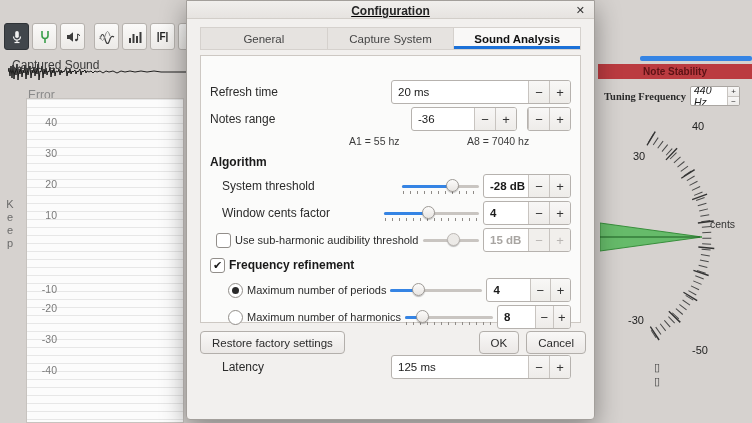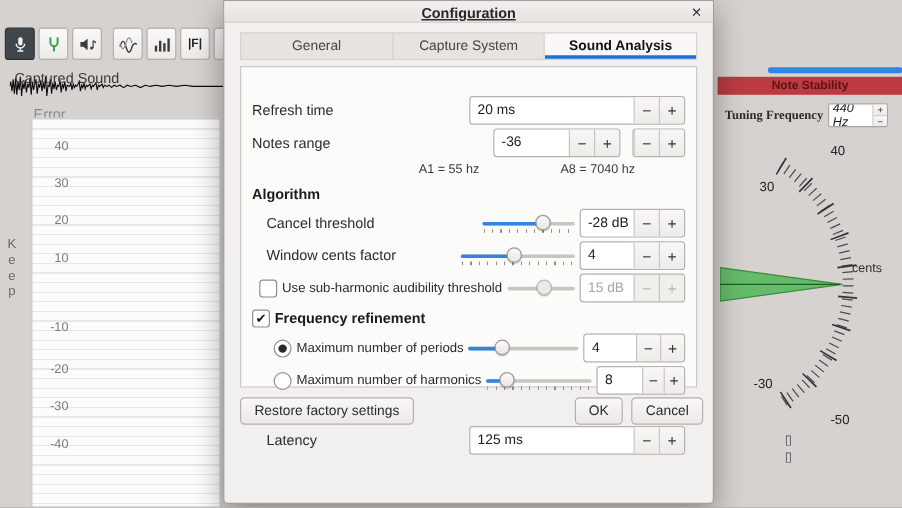--- a/index.html
+++ b/index.html
@@ -75,21 +75,21 @@
   .rlabel.sm { font-size:11px; }
   .hlabel { font-size:12px; font-weight:bold; color:#1a1a1a; }
   .ind1 { padding-left:12px; }
   .ind2 { padding-left:18px; }
   .row.tight { min-height:14px; margin-bottom:5px; }
 
   .spin { display:flex; height:24px; border:1px solid #b6b2ae; border-radius:3px; background:#fff; overflow:hidden; }
   .spin .field { display:flex; align-items:center; padding-left:6px; font-size:11.5px; color:#1a1a1a; }
   .spin.lg .field { width:136px; }
   .spin.md .field { width:62px; }
-  .spin.sm .field { width:44px; }
+  .spin.sm .field { width:44px;font-weight:bold; }
   .sbtn { width:21px; display:flex; align-items:center; justify-content:center; font-size:13px; color:#333;
           background:linear-gradient(#f8f7f6,#eeece9); border-left:1px solid #c8c4c0; }
   .spin.disabled .field { color:#a8a5a2; }
   .spin.disabled .sbtn { color:#b8b5b2; background:#f1efec; }
   .ml-auto { margin-left:auto; }
   .group { margin-left:auto; display:flex; gap:10px; }
   .capgroup { margin-left:auto; display:flex; gap:10px; }
   .caption { width:108px; font-size:10.5px; color:#3c3c3c; padding-left:4px; }
 
   .slider { position:relative; height:18px; flex:0 0 auto; }
@@ -179,21 +179,21 @@
   </div>
 
   <div class="error-title">Error</div>
   <div class="keep-label">Keep</div>
 
   <div class="error-plot">
     <span class="escale" style="top:17px">40</span>
     <span class="escale" style="top:48px">30</span>
     <span class="escale" style="top:79px">20</span>
     <span class="escale" style="top:110px">10</span>
-    <span class="escale" style="top:168px">-10</span>
+    <span class="escale" style="top:184px">-10</span>
     <span class="escale" style="top:203px">-20</span>
     <span class="escale" style="top:234px">-30</span>
     <span class="escale" style="top:265px">-40</span>
   </div>
 
   <div class="vol-bar"></div>
 
   <div class="stability">
     <span>Note Stability</span>
   </div>
@@ -275,21 +275,21 @@
           <span class="caption">A1 = 55 hz</span>
           <span class="caption">A8 = 7040 hz</span>
         </div>
       </div>
 
       <div class="row" style="min-height:18px">
         <span class="hlabel">Algorithm</span>
       </div>
 
       <div class="row ind1">
-        <span class="rlabel">Cancel threshold</span>
+        <span class="rlabel">System threshold</span>
         <div class="slider ml-auto" style="width:77px">
           <span class="track"></span>
           <span class="fill" style="width:63%"></span>
           <span class="ticks"></span>
           <span class="handle" style="left:57%"></span>
         </div>
         <div class="spin sm">
           <span class="field">-28 dB</span>
           <span class="sbtn">−</span>
           <span class="sbtn">+</span>

